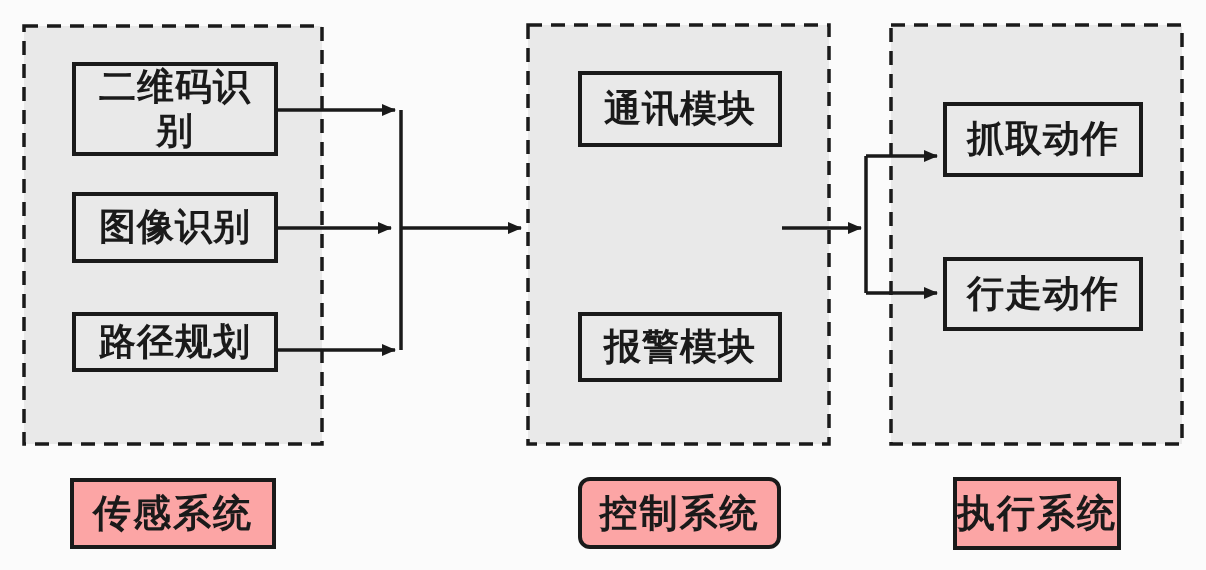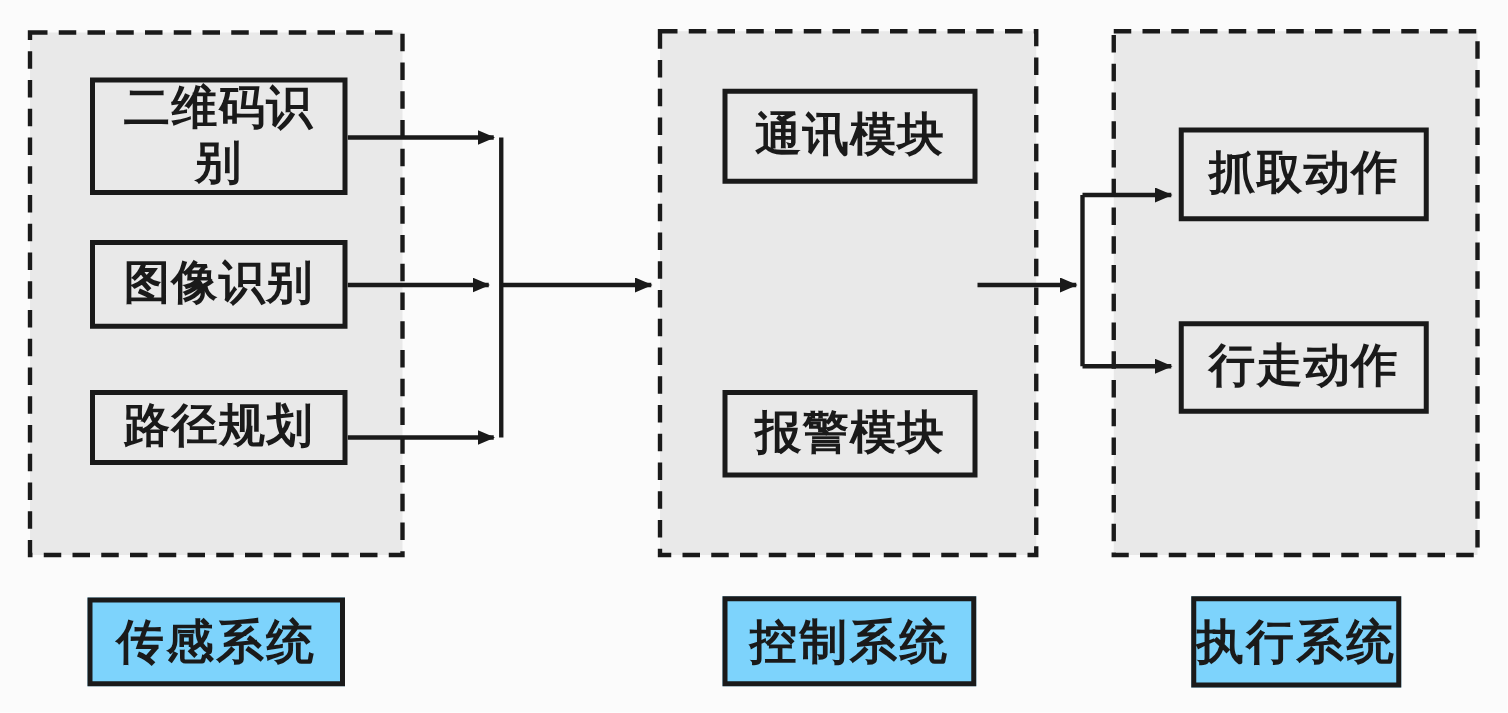--- a/index.html
+++ b/index.html
@@ -36,21 +36,21 @@
     color: #1a1a1a;
     font-weight: bold;
     font-size: 37px;
     line-height: 1.2;
     white-space: pre-line;
     letter-spacing: 1px;
   }
   .system-label {
     position: absolute;
     z-index: 2;
-    background: #7dd3fc;
+    background: #fca5a5;
     border: 4px solid #1a1a1a;
     box-sizing: border-box;
     display: flex;
     align-items: center;
     justify-content: center;
     text-align: center;
     color: #1a1a1a;
     font-weight: bold;
     font-size: 38px;
     letter-spacing: 2px;
@@ -89,16 +89,16 @@
   <div class="module-box" style="left:72px; top:192px; width:206px; height:71px;">图像识别</div>
   <div class="module-box" style="left:72px; top:312px; width:206px; height:60px;font-family:Liberation Serif, serif;">路径规划</div>
 
   <div class="module-box" style="left:578px; top:71px; width:204px; height:76px;">通讯模块</div>
   <div class="module-box" style="left:578px; top:312px; width:204px; height:70px;">报警模块</div>
 
   <div class="module-box" style="left:943px; top:102px; width:200px; height:75px;">抓取动作</div>
   <div class="module-box" style="left:943px; top:257px; width:200px; height:74px;">行走动作</div>
 
   <div class="system-label" style="left:70px; top:478px; width:206px; height:71px;">传感系统</div>
-  <div class="system-label" style="left:578px; top:477px; width:203px; height:72px;">控制系统</div>
+  <div class="system-label" style="left:578px; top:477px; width:203px; height:72px;border-radius:12px;">控制系统</div>
   <div class="system-label" style="left:953px; top:477px; width:168px; height:73px;">执行系统</div>
 
 </div>
 
 </body></html>

